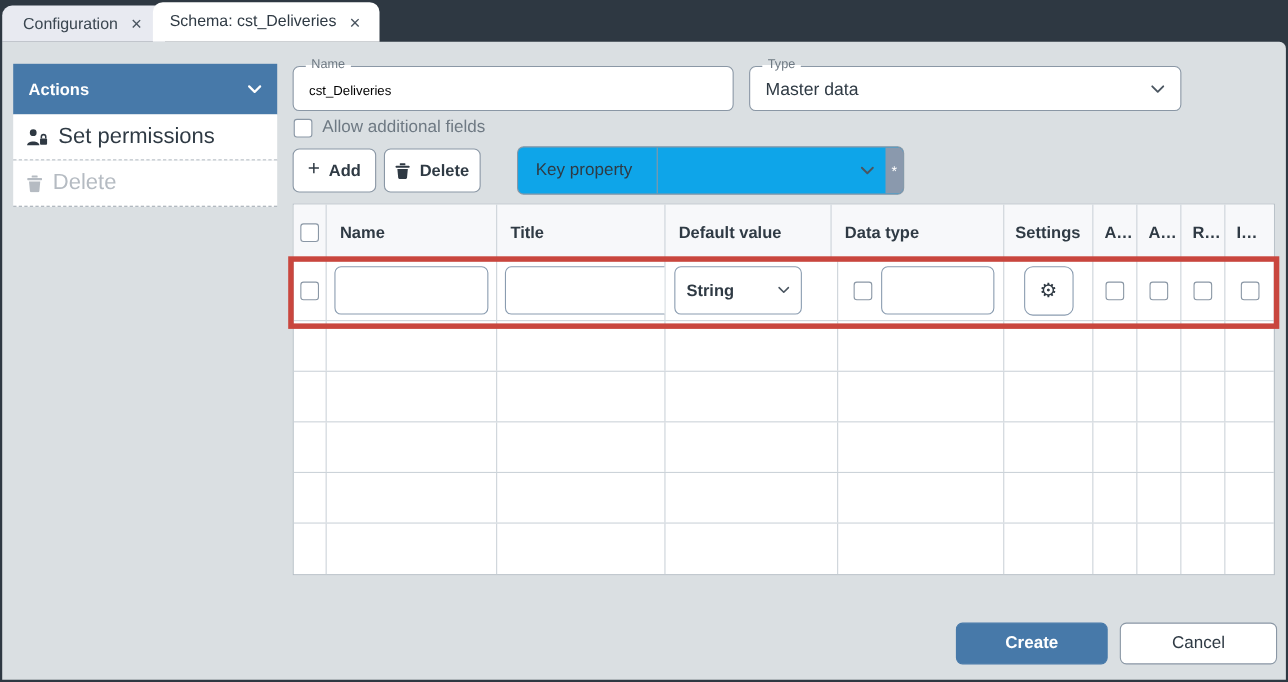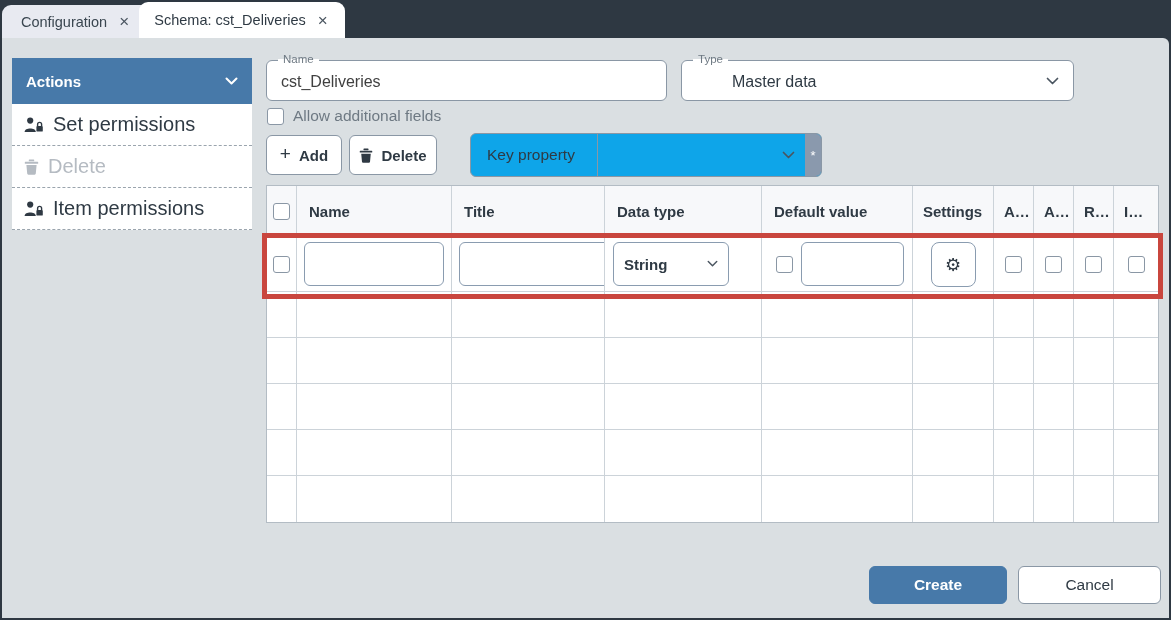--- a/index.html
+++ b/index.html
@@ -32,23 +32,23 @@
                   padding:0 12px; font-size:20px; border-bottom:1px dashed #9AA4AD; cursor:pointer; }
   .sidebar-item.disabled { color:#B5BBC2; cursor:default; }
   .sidebar-item svg { flex:0 0 auto; }
 
   
   .ofield { position:absolute; height:41px; background:#fff; border:1px solid #8A97A5;
             border-radius:6px; }
   .ofield .flabel { position:absolute; top:-8px; left:11px; font-size:11.5px; color:#6E7983;
             padding:0 5px; background:linear-gradient(to bottom, #DADFE2 52%, #FFFFFF 48%); }
   .ofield input { width:100%; height:100%; border:none; outline:none; background:transparent;
-            font-family:inherit; font-size:16px; color:#404040; padding:2px 14px 0 14px; }
+            font-family:inherit; font-size:12px; color:#000000; padding:2px 14px 0 14px; }
   .ofield.select { display:flex; align-items:center; padding:2px 14px 0 14px; font-size:16px; cursor:pointer; }
-  .ofield.select .val { flex:1;margin-left:36px; }
+  .ofield.select .val { flex:1; }
 
   
   .allow-row { position:absolute; left:265px; top:69px; display:flex; align-items:center; gap:9px;
                font-size:15.5px; color:#6E7983; }
 
   
   .cb { appearance:none; -webkit-appearance:none; width:17px; height:17px; border:1.6px solid #8A97A5;
         border-radius:3px; background:#fff; cursor:pointer; flex:0 0 auto; }
 
   
@@ -145,29 +145,20 @@
         <span>Set permissions</span>
       </div>
       <div class="sidebar-item disabled">
         <svg width="15" height="16" viewBox="0 0 15 16" fill="#B5BBC2">
           <rect x="4.8" y="0.5" width="5.4" height="1.8" rx="0.5"></rect>
           <rect x="0.8" y="2.8" width="13.4" height="2" rx="0.6"></rect>
           <path d="M2.4 6h10.2l-.8 8.6a1.2 1.2 0 0 1-1.2 1.1H4.4a1.2 1.2 0 0 1-1.2-1.1z"></path>
         </svg>
         <span>Delete</span>
       </div>
-      <div class="sidebar-item">
-        <svg width="20" height="16" viewBox="0 0 20 16" fill="#2F3943">
-          <circle cx="6.2" cy="3.6" r="3.1"></circle>
-          <path d="M0.6 15c0-4.6 11.2-4.6 11.2 0z"></path>
-          <path d="M13.6 9V7.4a2 2 0 0 1 4 0V9" fill="none" stroke="#2F3943" stroke-width="1.4"></path>
-          <rect x="12.4" y="9" width="6.4" height="5.6" rx="0.9"></rect>
-        </svg>
-        <span>Item permissions</span>
-      </div>
     </aside>
 
     <div class="ofield" style="left:264px; top:22px; width:401px;">
       <span class="flabel">Name</span>
       <input type="text" value="cst_Deliveries" style="">
     </div>
 
     <div class="ofield select" style="left:679px; top:22px; width:393px;">
       <span class="flabel">Type</span>
       <span class="val">Master data</span>
@@ -205,22 +196,22 @@
       <div class="kp-req">*</div>
     </div>
 
     <div class="table">
       <div class="trow thead">
         <div class="tcell c0">
             <input type="checkbox" class="cb" style="">
           </div>
         <div class="tcell c1">Name</div>
         <div class="tcell c2">Title</div>
+        <div class="tcell c4">Default value</div>
         <div class="tcell c3">Data type</div>
-        <div class="tcell c4">Default value</div>
         <div class="tcell c5">Settings</div>
         <div class="tcell c6">A…</div>
         <div class="tcell c7">A…</div>
         <div class="tcell c8">R…</div>
         <div class="tcell c9">I…</div>
       </div>
 
       <div class="trow trow-edit">
         <div class="tcell c0">
             <input type="checkbox" class="cb" style="">

